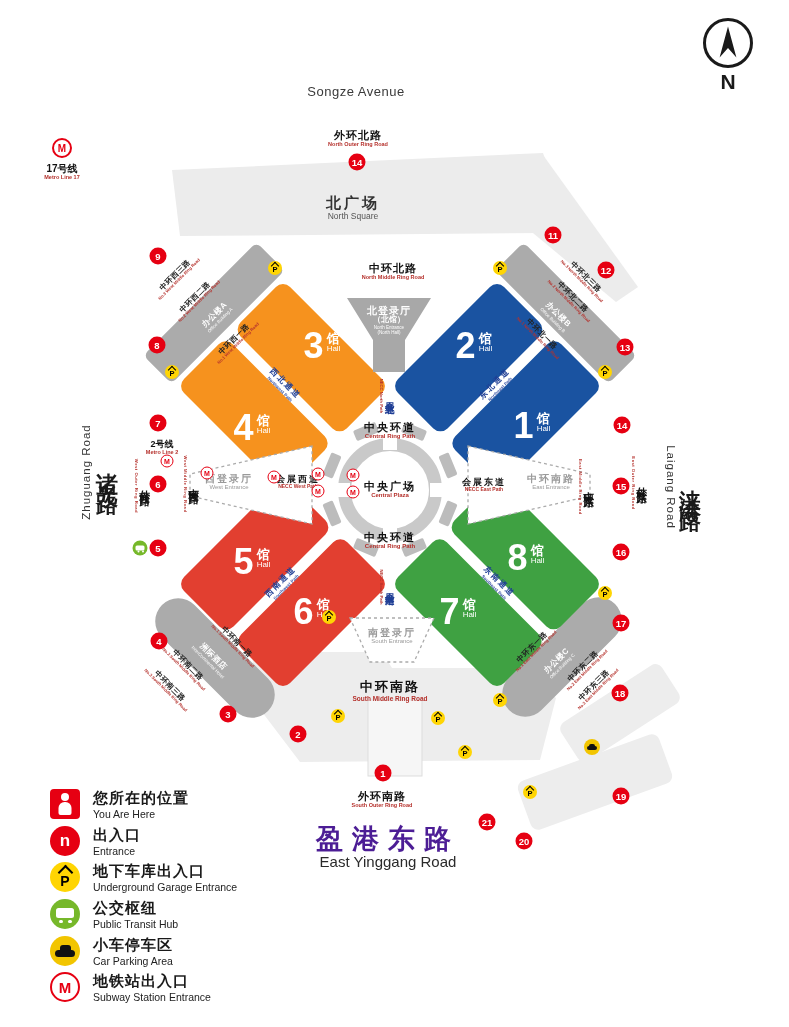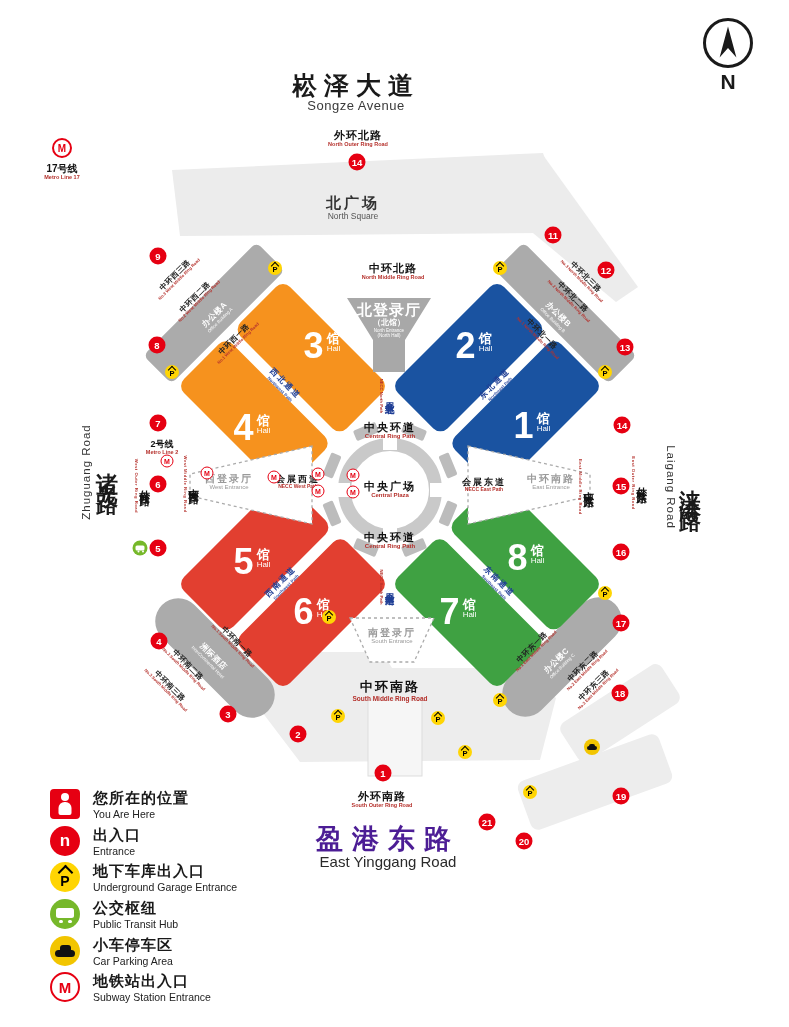--- a/index.html
+++ b/index.html
@@ -23,21 +23,21 @@
   .den-w{font-size:4.5px;color:#fff;}
   .vlbl{position:absolute;transform:translate(-50%,-50%);writing-mode:vertical-rl;white-space:nowrap;line-height:1;}
   .vzh{font-size:10.5px;font-weight:bold;color:#111;letter-spacing:2px;}
   .ven{font-size:4.2px;font-weight:bold;color:#B5312C;letter-spacing:.5px;}
   .vzh-b{font-size:9.5px;font-weight:bold;color:#1F3E95;letter-spacing:1px;}
   .ven-b{font-size:4.2px;font-weight:bold;color:#B5312C;}
   .big-road-zh{font-size:22px;font-weight:bold;color:#1a1a1a;letter-spacing:10px;}
   .big-road-en{font-size:11.5px;color:#333;letter-spacing:1px;}
   .hallzone-gray .z1{font-size:10px;font-weight:bold;color:#9a9a9a;letter-spacing:2px;}
   .hallzone-gray .z2{font-size:6px;color:#9a9a9a;}
-  .nhall .z1{font-size:15px;font-weight:bold;color:#fff;letter-spacing:1px;}
+  .nhall .z1{font-size:10px;font-weight:bold;color:#fff;letter-spacing:1px;}
   .nhall .z2{font-size:8px;font-weight:bold;color:#fff;}
   .nhall .z3{font-size:4.5px;color:#fff;}
   .pathlbl .pz{font-size:8px;font-weight:bold;color:#1F3E95;letter-spacing:2px;}
   .pathlbl .pe{font-size:4.5px;font-weight:bold;color:#3C55A5;}
   .czh{font-size:11px;font-weight:bold;color:#111;letter-spacing:2px;}
   .cen{font-size:6px;font-weight:bold;color:#B5312C;}
 
   .leaf{position:absolute;width:150px;height:150px;transform:rotate(45deg);display:flex;gap:11px;}
   .leaf.vsplit{flex-direction:row;}
   .leaf.hsplit{flex-direction:column;}
@@ -164,21 +164,20 @@
   <div class="stub" style="left:436px;top:460px;transform:rotate(67.5deg)"></div>
 
   <div class="abs" style="left:703px;top:18px;width:50px">
     <div class="compass-circle">
       <div class="compass-arrow"></div>
     </div>
     <div class="compass-n">N</div>
   </div>
 
   <div class="lbl" style="left:356px;top:92px">
-    <div class="zh-xl">崧泽大道</div>
     <div class="en-xl">Songze Avenue</div>
   </div>
   <div class="lbl" style="left:358px;top:138px">
     <div class="rzh">外环北路</div>
     <div class="ren">North Outer Ring Road</div>
   </div>
   <div class="lbl" style="left:353px;top:208px">
     <div class="sq-zh">北广场</div>
     <div class="sq-en">North Square</div>
   </div>

